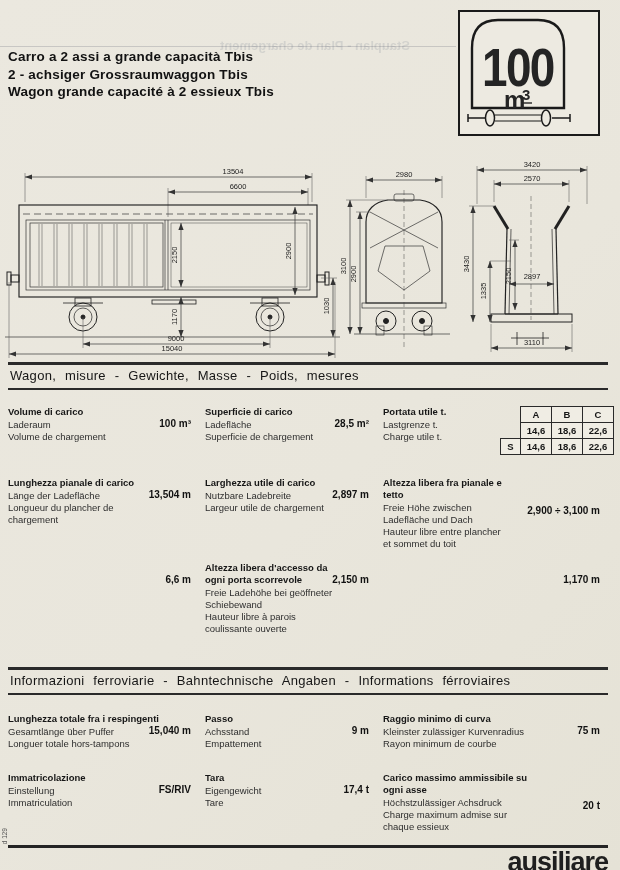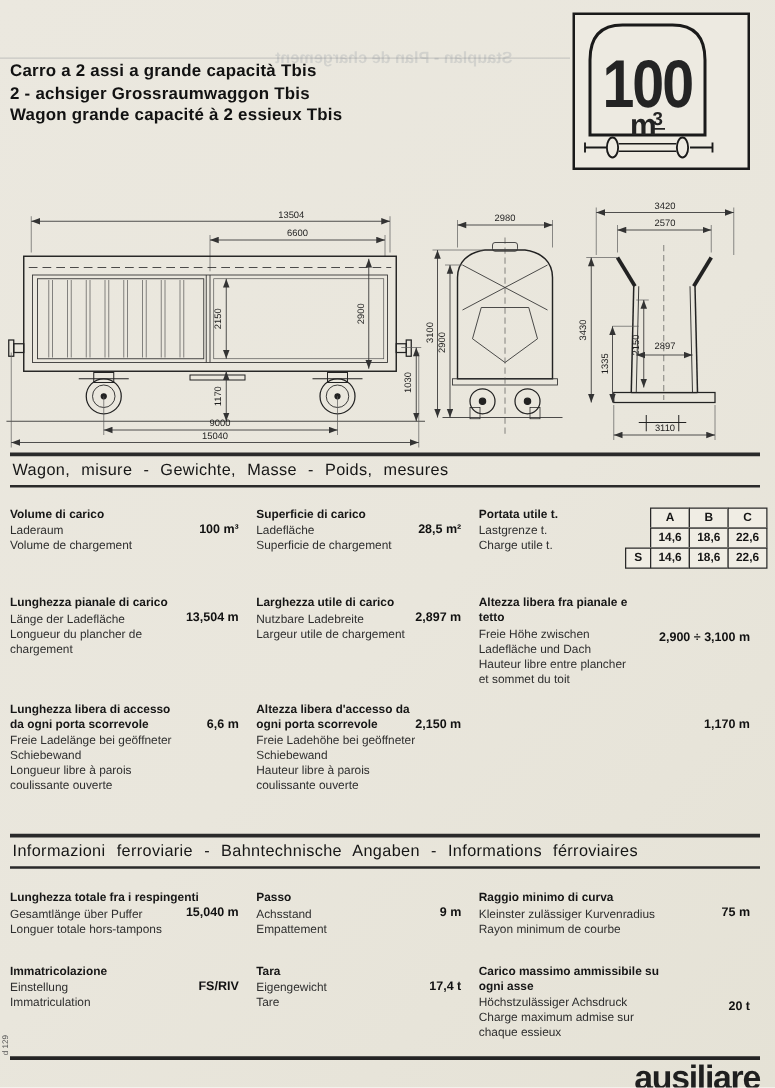--- a/index.html
+++ b/index.html
@@ -311,25 +311,20 @@
       <div class="it">Altezza libera fra pianale e tetto</div>
       <div>Freie Höhe zwischen Ladefläche und Dach</div>
       <div>Hauteur libre entre plancher et sommet du toit</div>
     </div>
     <div class="value v28">2,900 ÷ 3,100 m</div>
   </div>
 </div>
 
 <div class="row" style="top:562px;">
   <div class="field lw135">
-    <div class="labels">
-      <div class="it">Lunghezza libera di accesso da ogni porta scorrevole</div>
-      <div>Freie Ladelänge bei geöffneter Schiebewand</div>
-      <div>Longueur libre à parois coulissante ouverte</div>
-    </div>
     <div class="value">6,6 m</div>
   </div>
   <div class="field lw128">
     <div class="labels">
       <div class="it">Altezza libera d'accesso da ogni porta scorrevole</div>
       <div>Freie Ladehöhe bei geöffneter Schiebewand</div>
       <div>Hauteur libre à parois coulissante ouverte</div>
     </div>
     <div class="value">2,150 m</div>
   </div>

